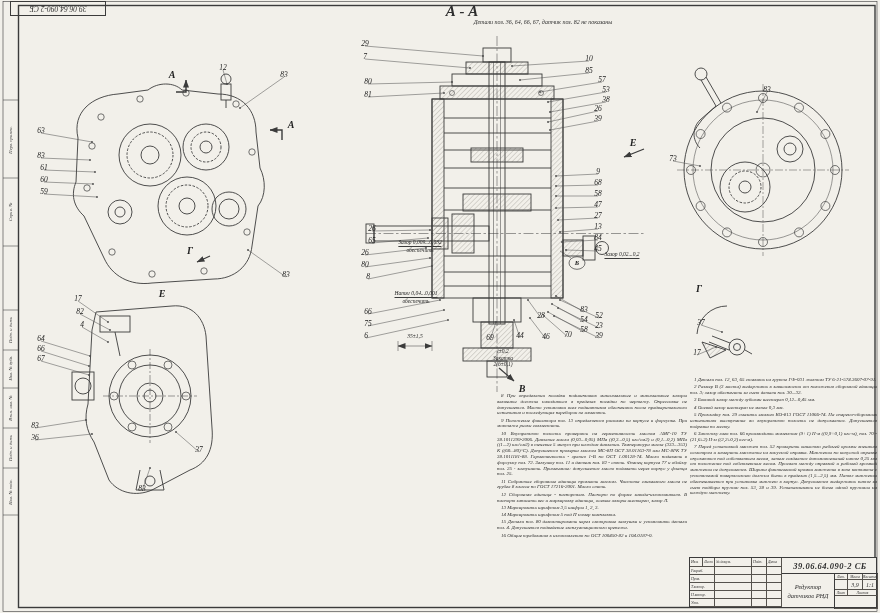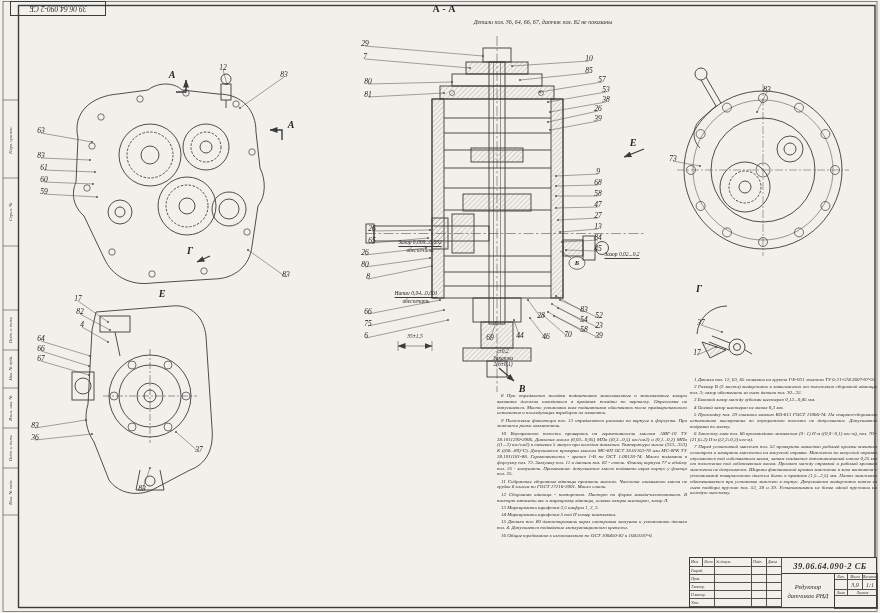--- a/index.html
+++ b/index.html
@@ -3,22 +3,22 @@
 <meta charset="utf-8">
 <style>
   html,body{margin:0;padding:0;background:#9a9a96;}
   .sheet{position:relative;width:880px;height:613px;background:#f2f0ea;overflow:hidden;
          font-family:"Liberation Serif",serif;color:#2f2f2f;}
   svg{position:absolute;left:0;top:0;width:880px;height:613px;}
   
   .stamp{position:absolute;left:10px;top:1px;width:94px;height:13px;border:0.8px solid #3b3b3b;
          display:flex;align-items:center;justify-content:center;font-style:italic;font-size:7.5px;
          transform:rotate(180deg);}
-  .sec-title{position:absolute;left:384px;top:3px;width:120px;text-align:center;
-             font-weight:bold;font-size:10px;}
+  .sec-title{position:absolute;left:402px;top:3px;width:120px;text-align:center;
+             font-style:italic;font-weight:bold;font-size:15px;}
   .sec-note{position:absolute;left:408px;top:19px;width:270px;text-align:center;
             font-style:italic;font-size:6px;}
   .ann{position:absolute;transform:translateX(-50%);font-style:italic;font-size:5.5px;
        line-height:1.2;text-align:center;white-space:nowrap;color:#262626;}
   .ann .u{border-bottom:0.6px solid #3b3b3b;}
   .notes{position:absolute;font-size:5px;line-height:1.16;font-style:italic;color:#2b2b2b;overflow:hidden;}
   .notes p{margin:0 0 1.5px 0;text-indent:4px;text-align:justify;}
   #notes-left{left:497px;top:393px;width:190px;height:213px;}
   #notes-right{left:690px;top:377px;width:187px;height:178px;}
   .frame-label{position:absolute;left:-18px;width:56px;height:12px;display:flex;align-items:center;

